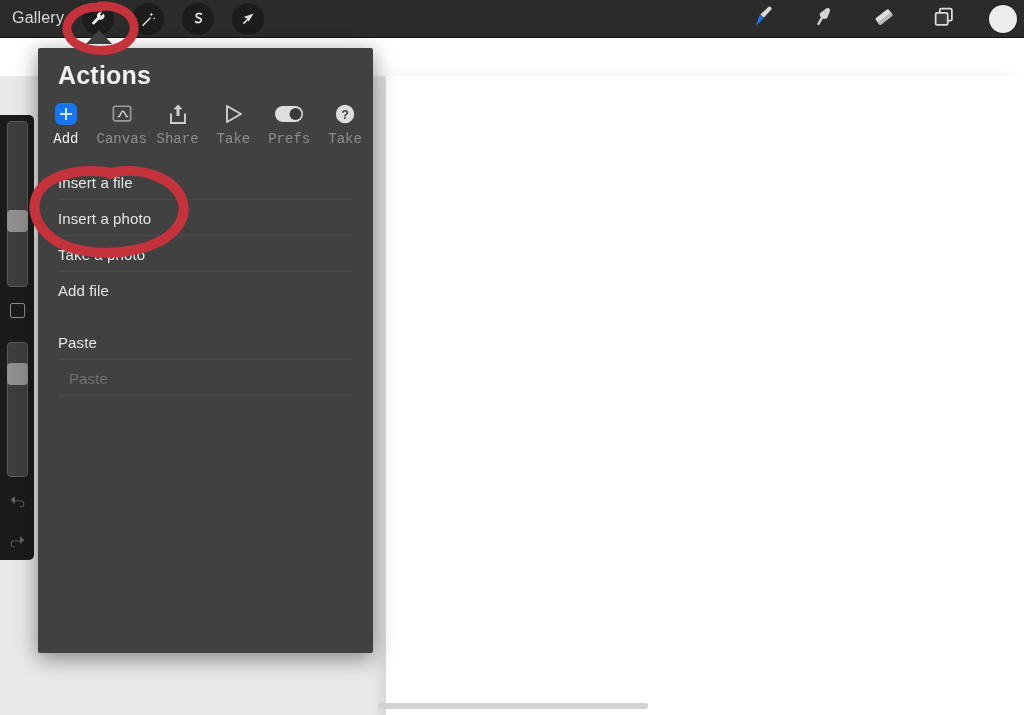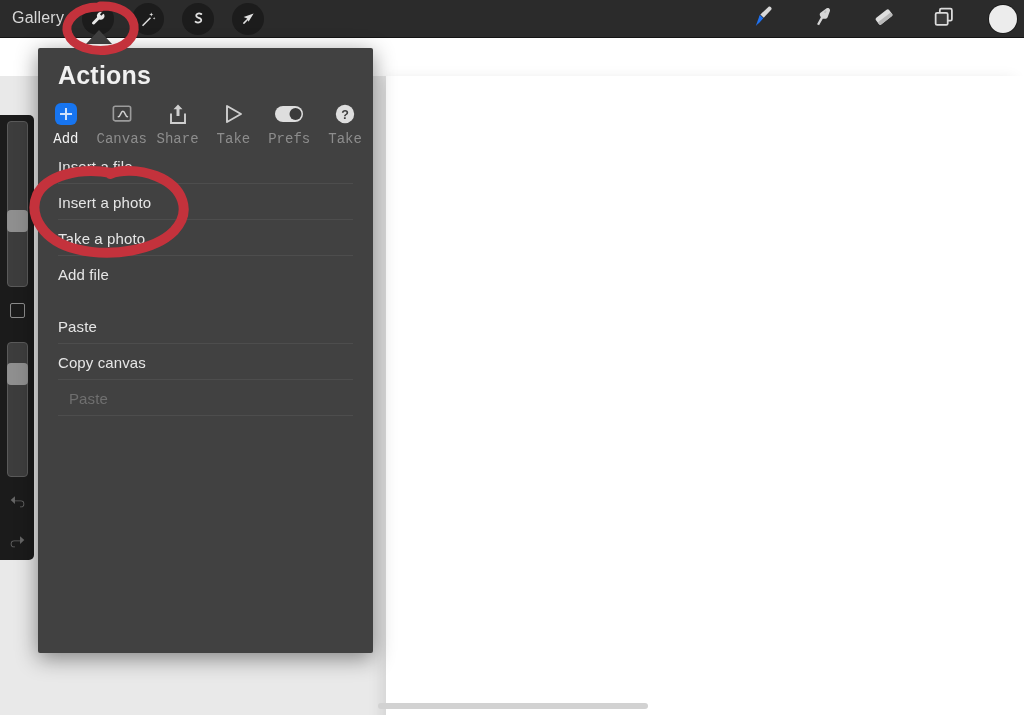--- a/index.html
+++ b/index.html
@@ -208,21 +208,21 @@
     content: "";
     position: absolute;
     background: #cfe2fb;
   }
   .add-tile::before { left: 5px; top: 10px; width: 12px; height: 1.6px; }
   .add-tile::after  { left: 10.2px; top: 5px; width: 1.6px; height: 12px; }
 
   
   .menu-list {
     position: absolute;
-    left: 0; top: 100px;
+    left: 0; top: 116px;
     width: 395px;
   }
   .menu-row {
     position: relative;
     height: 36px;
     display: flex;
     align-items: center;
     padding-left: 20px;
   }
   .menu-row .row-text {
@@ -446,24 +446,20 @@
       </div>
       <div class="menu-row nosep">
         <span class="row-text">Add file</span>
 
       </div>
 
       <div class="group-gap"></div>
 
       <div class="menu-row">
         <span class="row-text">Paste</span>
-        <div class="sep"></div>
-      </div>
-      <div class="menu-row">
-        <span class="row-text">Copy canvas</span>
         <div class="sep"></div>
       </div>
       <div class="menu-row disabled">
         <span class="row-text">Paste</span>
         <div class="sep"></div>
       </div>
     </div>
   </div>
 
   <svg class="annotations" viewBox="0 0 1024 715">

